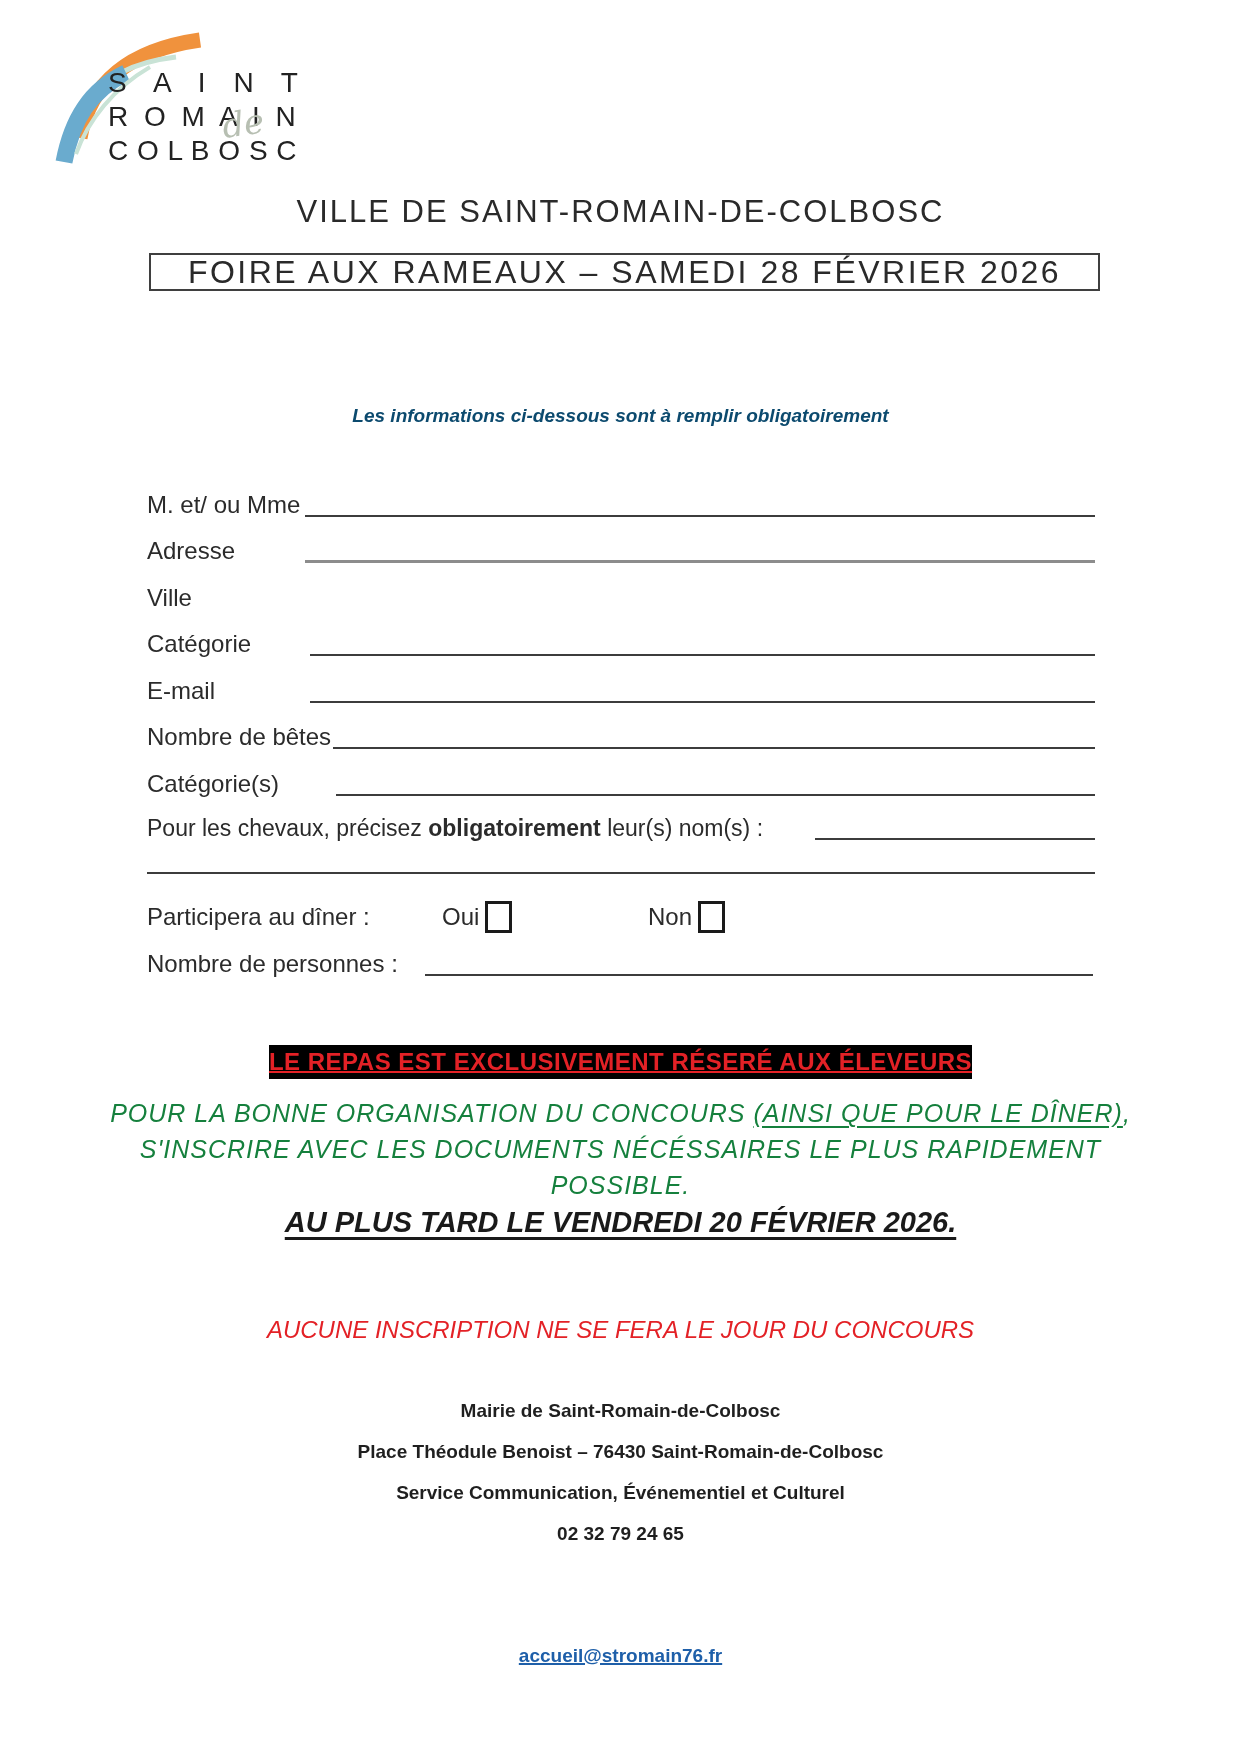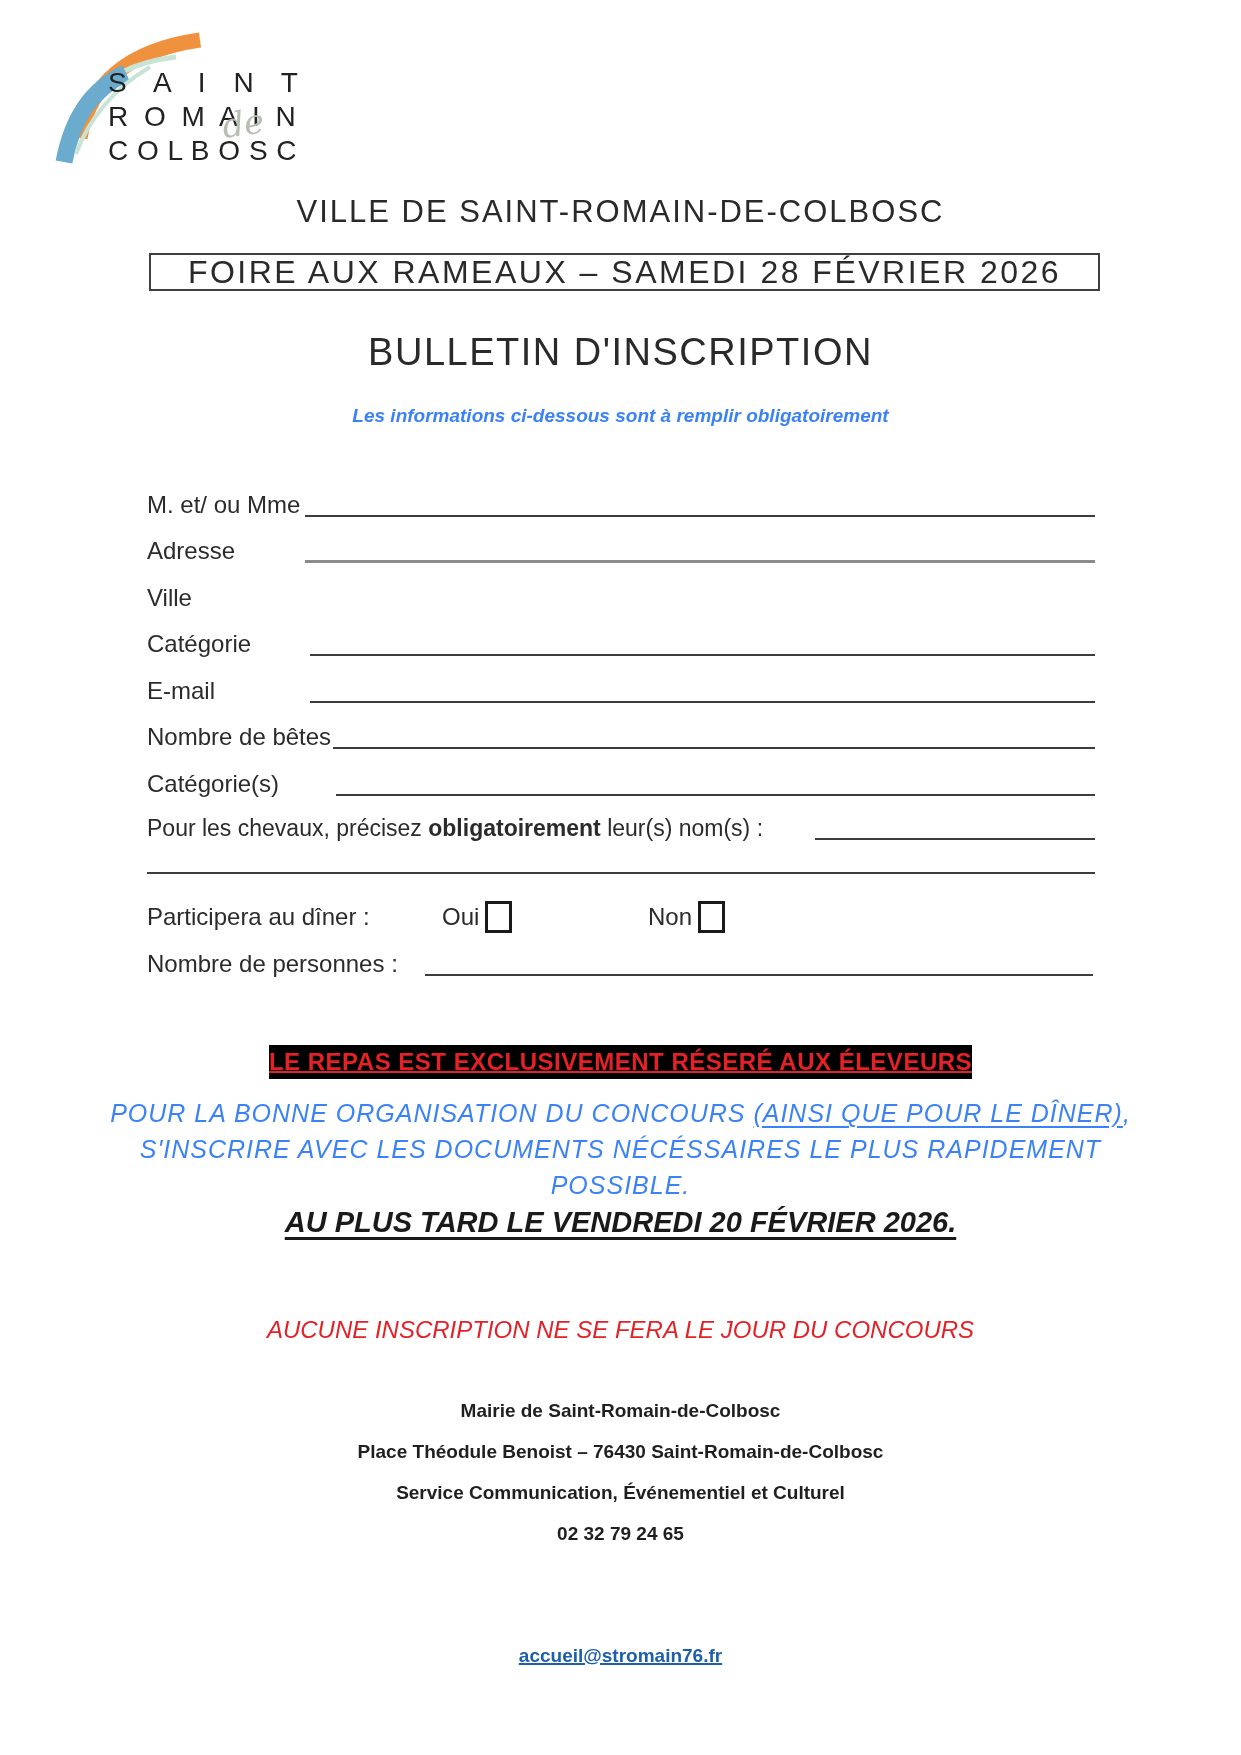--- a/index.html
+++ b/index.html
@@ -29,21 +29,21 @@
     font-size:32px;letter-spacing:2.5px;color:#2a2a2a;
   }
   .form-title{
     position:absolute;left:0;top:328px;width:100%;
     text-align:center;font-size:38px;line-height:48px;
     letter-spacing:1.5px;color:#2a2a2a;
   }
   .mandatory-note{
     position:absolute;left:0;top:403px;width:100%;
     text-align:center;font-size:19px;line-height:26px;
-    font-style:italic;font-weight:bold;color:#3b82f6;
+    font-style:italic;font-weight:bold;color:#0c4a6e;
   }
   
   .field-row{
     position:absolute;left:147px;width:948px;height:38px;
   }
   .field-label{
     position:absolute;left:0;top:0;
     font-size:24px;line-height:38px;color:#2b2b2b;white-space:nowrap;
   }
   .field-line{
@@ -74,21 +74,21 @@
   
   .highlight-wrap{position:absolute;left:0;top:1045px;width:100%;text-align:center;}
   .highlight{
     display:inline-block;background:#000000;color:#e32126;
     font-size:24px;line-height:34px;font-weight:bold;letter-spacing:0.5px;
     padding:0 0;text-decoration:underline;text-decoration-thickness:2px;
   }
   .org-par{
     position:absolute;left:60px;top:1095px;width:1121px;
     text-align:center;font-style:italic;font-size:25px;line-height:36px;
-    letter-spacing:1px;color:#3b82f6;
+    letter-spacing:1px;color:#15803d;
   }
   .org-par u{text-underline-offset:4px;}
   .deadline{
     position:absolute;left:0;top:1202px;width:100%;
     text-align:center;font-size:29px;line-height:40px;
     font-weight:bold;font-style:italic;color:#1a1a1a;
   }
   .deadline span{text-decoration:underline;text-decoration-thickness:3px;text-underline-offset:5px;}
   .no-reg{
     position:absolute;left:0;top:1315px;width:100%;
@@ -119,21 +119,20 @@
       <text x="196" y="128" font-family="DejaVu Serif, serif" font-style="italic" font-size="34" fill="#b7bfb2" transform="rotate(-8 196 128)">de</text>
     </svg>
   </div>
 
   <div class="city-title">VILLE DE SAINT-ROMAIN-DE-COLBOSC</div>
 
   <div class="event-box">
     <span>FOIRE AUX RAMEAUX – SAMEDI 28 FÉVRIER 2026</span>
   </div>
 
-  <div class="form-title">BULLETIN D'INSCRIPTION</div>
 
   <div class="mandatory-note">Les informations ci-dessous sont à remplir obligatoirement</div>
 
   <div class="field-row row-0">
     <span class="field-label">M. et/ ou Mme</span>
     <span class="field-line"></span>
   </div>
   <div class="field-row row-1">
     <span class="field-label">Adresse</span>
     <span class="field-line gray"></span>

